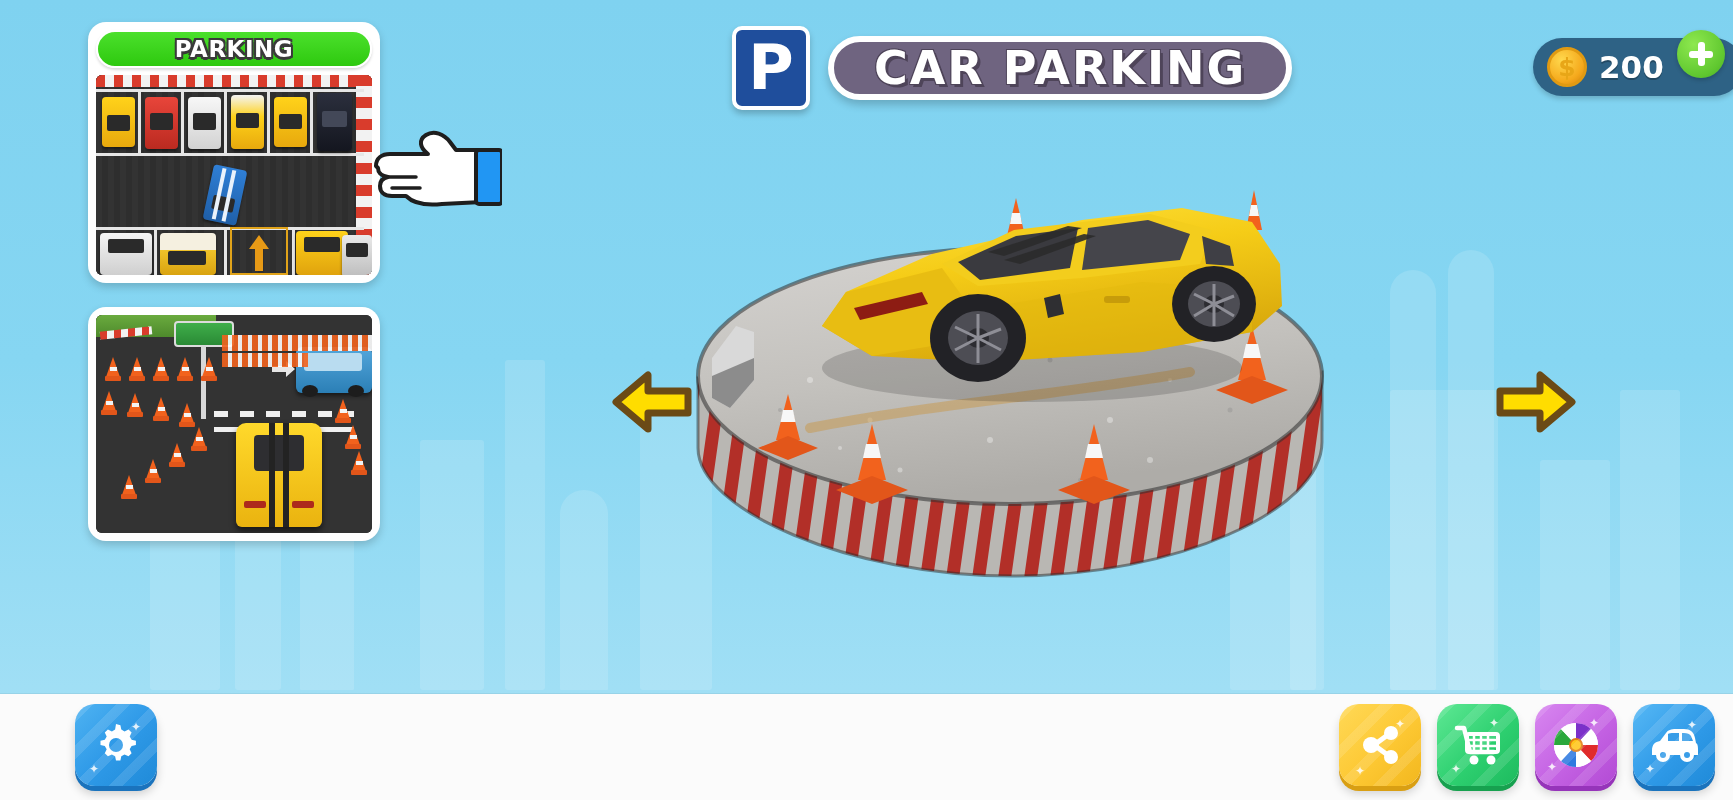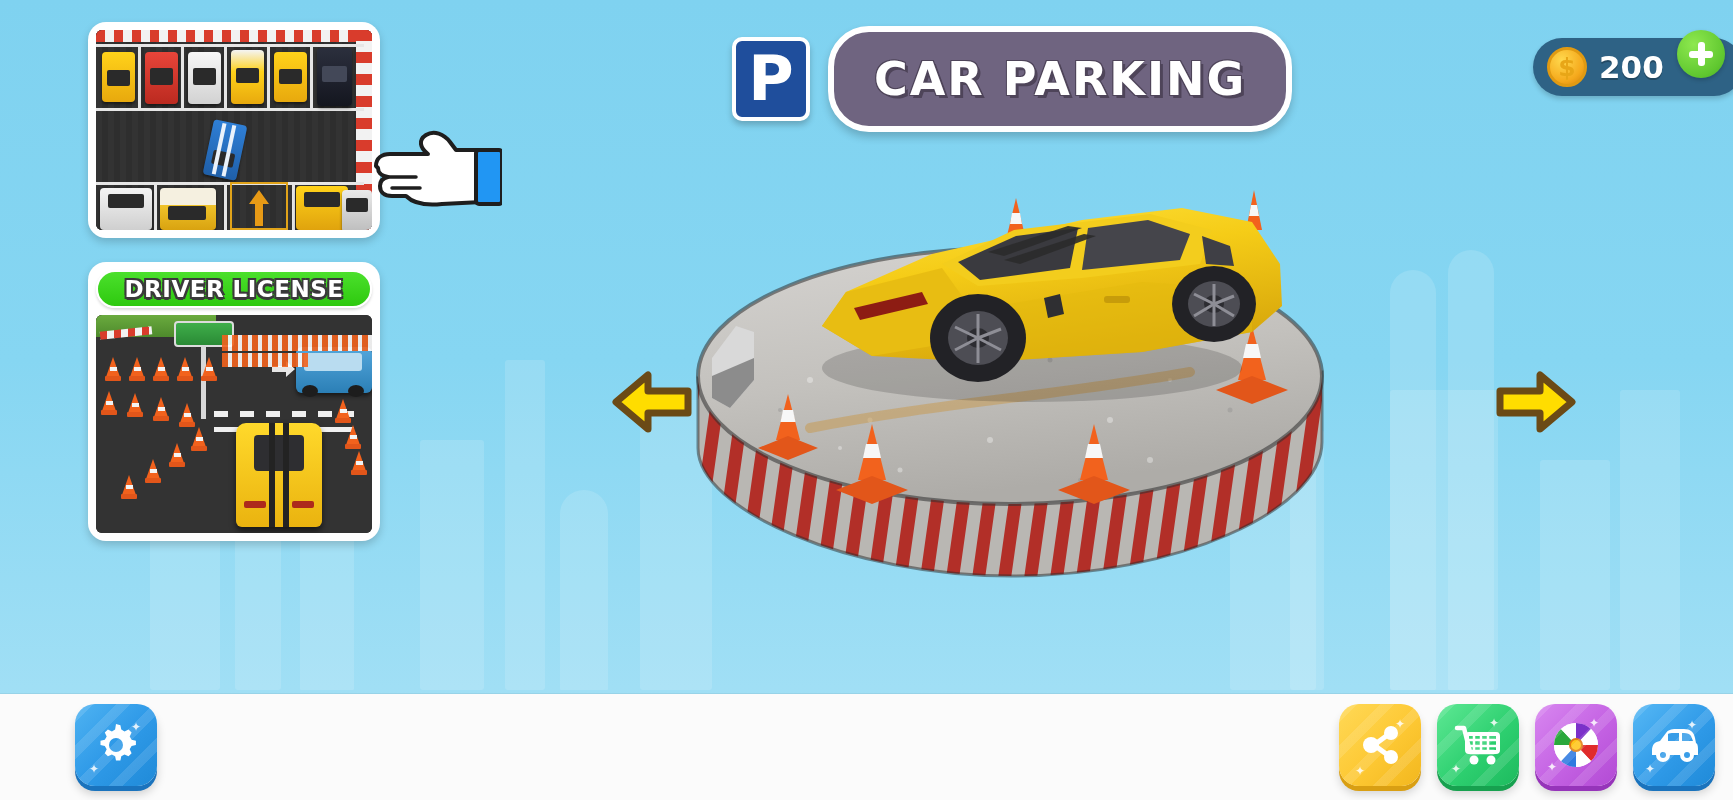--- a/index.html
+++ b/index.html
@@ -110,21 +110,21 @@
     width:78px; height:84px; border-radius:10px;
     background:#1f4e9c; border:4px solid #ffffff;
     display:flex; align-items:center; justify-content:center;
     box-shadow:0 4px 6px rgba(0,0,0,.22);
   }
   .p-sign span {
     font-size:62px; font-weight:bold; color:#ffffff; line-height:1;
     font-family:"DejaVu Sans", sans-serif;
   }
   .title-pill {
-    height:106px; padding:0 40px; border-radius:41px;
+    height:64px; padding:0 40px; border-radius:41px;
     background:#6f6480; border:6px solid #ffffff;
     display:flex; align-items:center;
     box-shadow:0 5px 8px rgba(0,0,0,.20);
   }
   .title-pill span {
     font-size:46px; font-weight:bold; color:#ffffff;
     letter-spacing:2px; font-family:"DejaVu Sans", sans-serif;
     text-shadow: 3px 3px 0 #4e4459, -1px -1px 0 #4e4459,
                  1px -1px 0 #4e4459, -1px 1px 0 #4e4459;
   }
@@ -393,20 +393,23 @@
     <div class="coin">
         <span>$</span>
       </div>
     <div class="coin-val">200</div>
   </div>
   <div class="plus-btn"></div>
 
   <div class="cards">
 
     <div class="card">
+      <div class="card-label">
+        <span>PARKING</span>
+      </div>
       <div class="card-thumb">
         <div class="lot1"></div>
         <div class="stripe-top"></div>
         <div class="stripe-right"></div>
 
         <div class="slot-line" style="left:0;top:14px;width:268px;height:3px;"></div>
         <div class="slot-line" style="left:0;top:78px;width:268px;height:3px;"></div>
         <div class="slot-line" style="left:42px;top:14px;width:3px;height:66px;"></div>
         <div class="slot-line" style="left:85px;top:14px;width:3px;height:66px;"></div>
         <div class="slot-line" style="left:128px;top:14px;width:3px;height:66px;"></div>
@@ -456,23 +459,20 @@
         <div class="mini-car" style="left:200px;top:156px;width:52px;height:44px;background:linear-gradient(180deg,#ffd21a,#e0a30d);">
           <div class="win" style="left:8px;top:6px;width:36px;height:15px;"></div>
           </div>
         <div class="mini-car" style="left:246px;top:160px;width:30px;height:42px;background:linear-gradient(180deg,#eaeaea,#bdbdbd);">
           <div class="win" style="left:4px;top:8px;width:22px;height:14px;"></div>
           </div>
       </div>
     </div>
 
     <div class="card">
-      <div class="card-label">
-        <span>DRIVER LICENSE</span>
-      </div>
       <div class="card-thumb tall">
         <div class="lot2"></div>
 
         <div style="position:absolute;left:0;top:0;width:120px;height:22px;background:linear-gradient(180deg,#6aab3e,#4e8a2c);"></div>
 
         <div style="position:absolute;left:4px;top:14px;width:52px;height:8px;
                     background:repeating-linear-gradient(90deg,#d93c2c 0 7px,#f2f2f2 7px 14px);
                     transform:rotate(-6deg);"></div>
 
         <div style="position:absolute;left:78px;top:6px;width:60px;height:26px;border-radius:4px;

